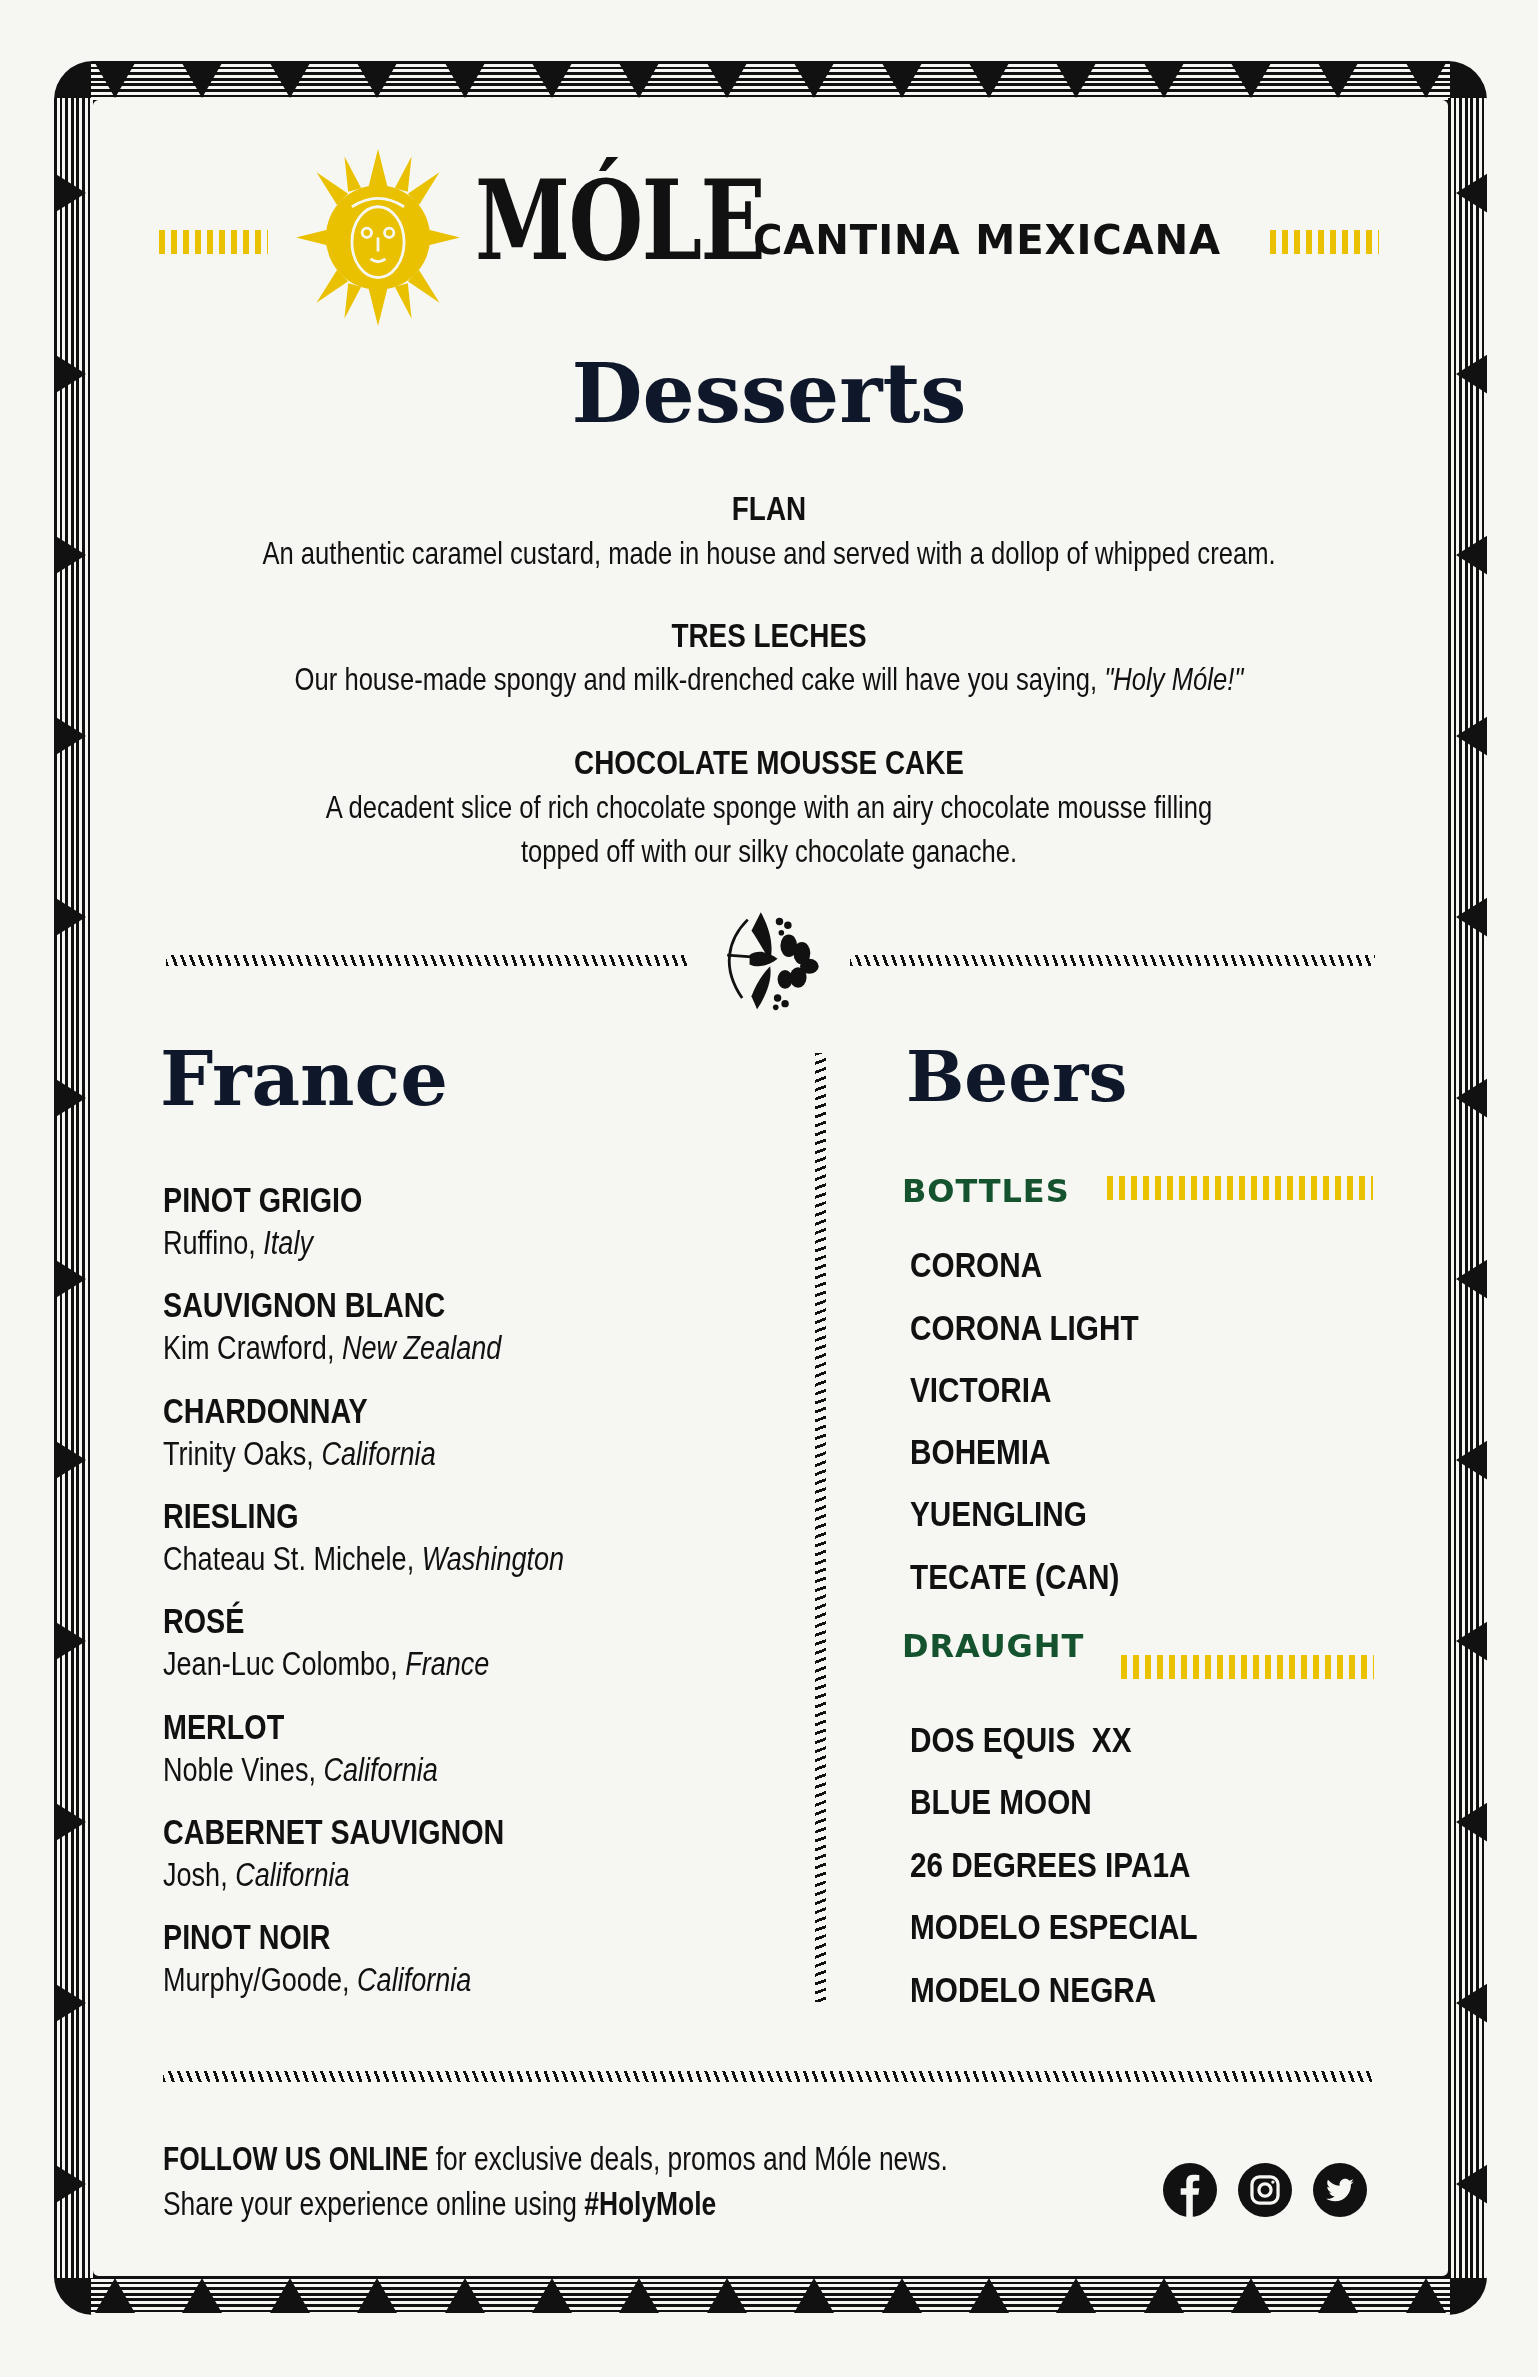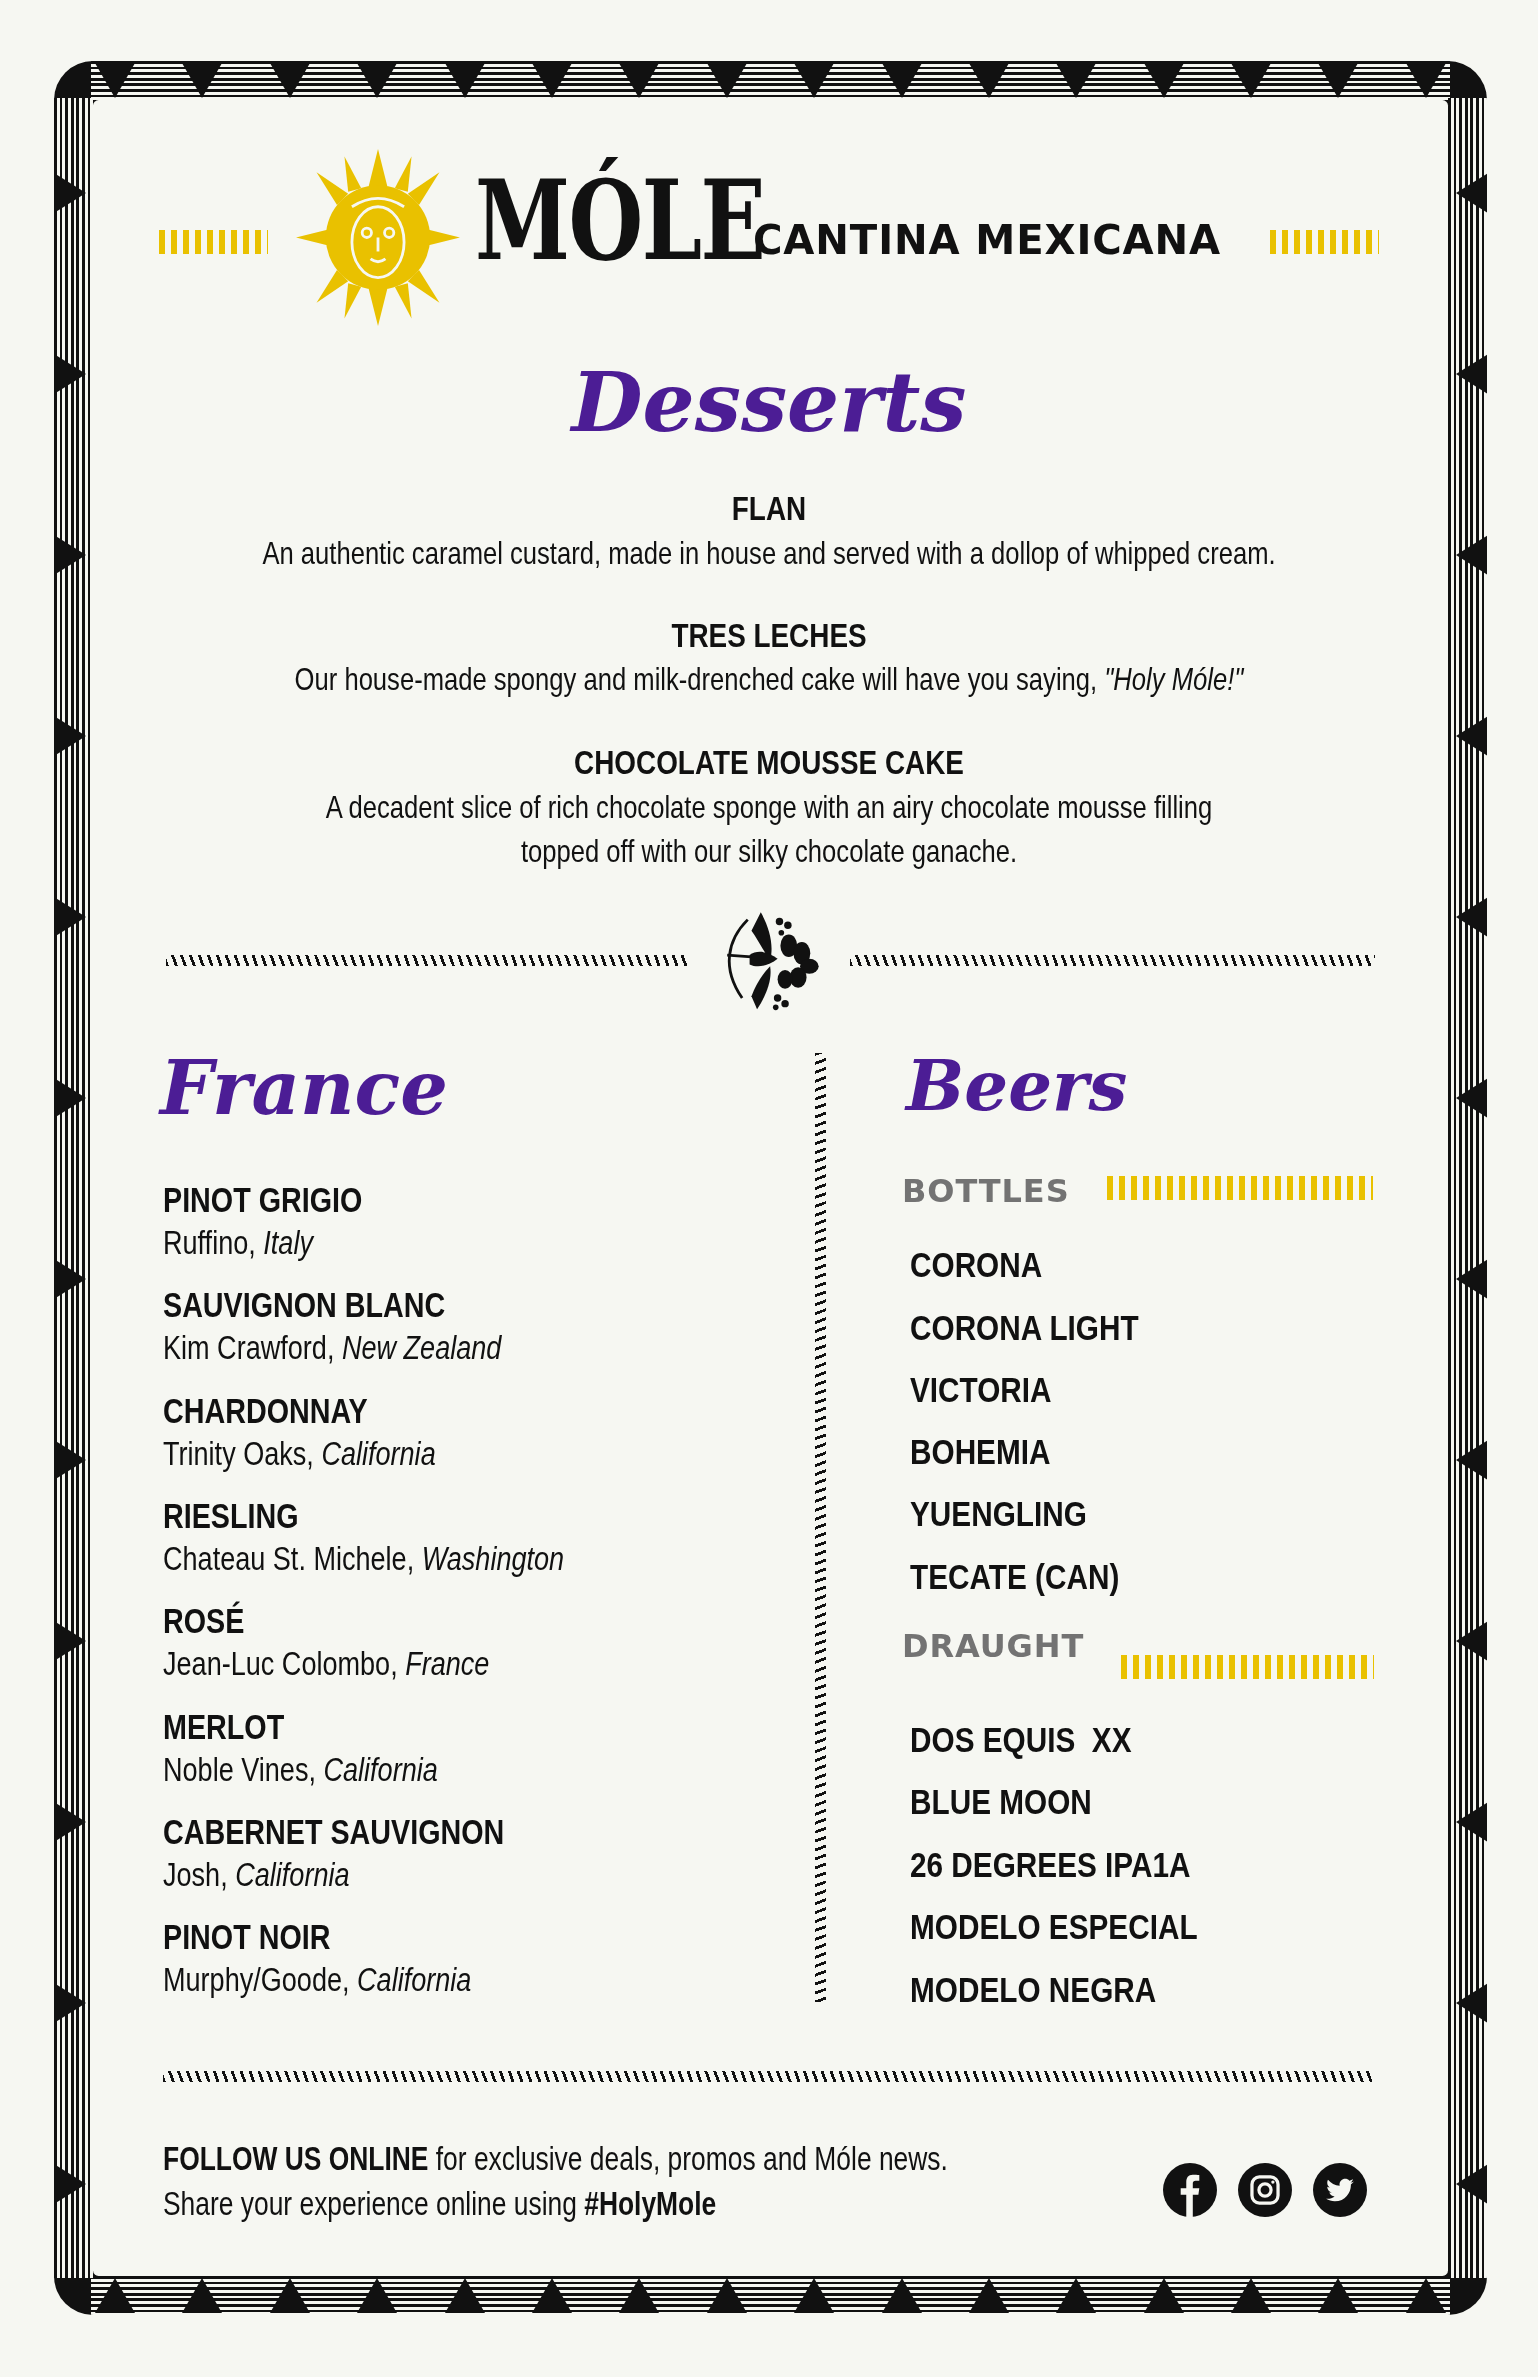--- a/index.html
+++ b/index.html
@@ -21,34 +21,34 @@
   .tri-up{border-bottom:35px solid #111;}
   .tri-col{position:absolute;top:41px;bottom:41px;width:39px;display:flex;flex-direction:column;justify-content:space-around;}
   .tri-r{width:0;height:0;border-top:20.5px solid transparent;border-bottom:20.5px solid transparent;border-left:32px solid #111;}
   .tri-l{width:0;height:0;border-top:20.5px solid transparent;border-bottom:20.5px solid transparent;border-right:32px solid #111;margin-left:7.5px;}
   .bars{position:absolute;height:24px;
         background:repeating-linear-gradient(90deg,#E9C100 0 5.6px,transparent 5.6px 12px);}
   .brand{position:absolute;left:475px;top:166px;font-family:"DejaVu Serif",serif;font-weight:bold;
          font-size:110px;letter-spacing:-1.9px;line-height:1;transform:scaleX(0.78);transform-origin:left top;}
   .tagline{position:absolute;left:753px;top:220px;font-family:"DejaVu Sans",sans-serif;font-weight:bold;
            font-size:41px;letter-spacing:0.9px;line-height:1;transform:scaleX(0.98);transform-origin:left top;}
-  .script{font-family:"DejaVu Serif",serif;font-style:italic;font-weight:bold;color:#4c1d95;line-height:1;margin-top:9px;}
+  .script{font-family:"DejaVu Serif",serif;font-weight:bold;color:#0f172a;line-height:1;}
   .center{text-align:center;left:0;width:1538px;}
   .dh{position:absolute;font-family:"Liberation Sans",sans-serif;font-weight:bold;font-size:34px;
       transform:scaleX(0.82);line-height:1;}
   .dd{position:absolute;font-family:"Liberation Sans",sans-serif;font-size:32px;transform:scaleX(0.8);line-height:1;}
   .hatch-h{position:absolute;height:11.2px;
     background:repeating-linear-gradient(70deg,#111 0 2.8px,transparent 2.8px 8.4px);}
   .hatch-v{position:absolute;width:11.2px;
     background:repeating-linear-gradient(160deg,#111 0 2.8px,transparent 2.8px 8.4px);}
   .wine{position:absolute;left:163px;transform-origin:left top;transform:scaleX(0.82);}
   .wine .n{font-weight:bold;font-size:35px;line-height:1;display:block;}
   .wine .p{font-size:33px;line-height:1;display:block;margin-top:9.3px;}
   .beer{position:absolute;left:910px;font-weight:bold;font-size:35px;line-height:1;transform:scaleX(0.85);transform-origin:left top;}
-  .sublabel{position:absolute;left:902px;font-family:"DejaVu Sans",sans-serif;font-weight:bold;font-size:32px;color:#737373;letter-spacing:0.9px;line-height:1;}
+  .sublabel{position:absolute;left:902px;font-family:"DejaVu Sans",sans-serif;font-weight:bold;font-size:32px;color:#14532d;letter-spacing:0.9px;line-height:1;}
   .footer{position:absolute;left:163px;font-size:33px;line-height:1;transform:scaleX(0.8);transform-origin:left top;white-space:nowrap;}
   .social{position:absolute;top:2163px;width:54px;height:54px;border-radius:50%;background:#111;}
 </style>
 </head>
 <body>
 
 <div class="frame">
   <div class="border-pattern">
     <div class="hstripes" style="top:0;"></div>
     <div class="hstripes" style="bottom:0;"></div>

